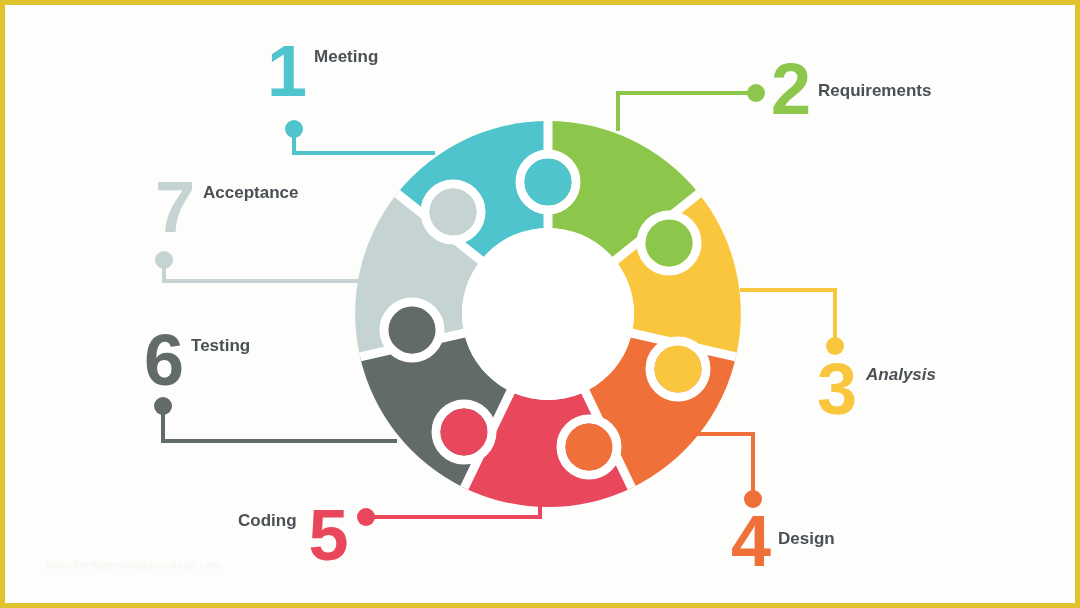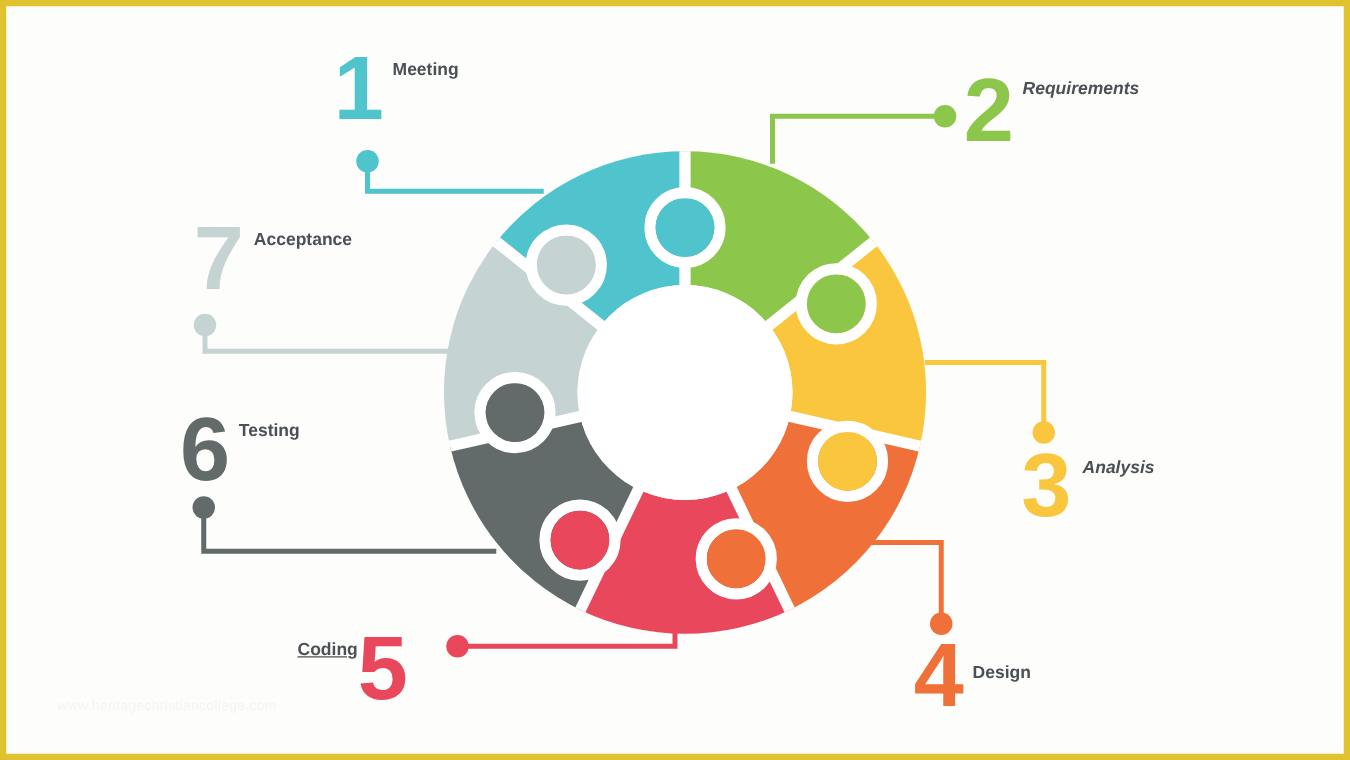--- a/index.html
+++ b/index.html
@@ -36,39 +36,39 @@
   .step-num {
     font-family: "Liberation Sans", sans-serif;
     font-weight: bold;
     font-size: 72px;
     line-height: 0.86;
     letter-spacing: -1px;
   }
   .step-text {
     font-family: "Liberation Sans", sans-serif;
     font-weight: bold;
-    font-size: 14px;
+    font-size: 17px;
     color: #4a5055;
     line-height: 1;
   }
   
   #label-1 { left: 262px; top: 36px; }
   #label-1 .step-text { margin-left: 8px; margin-top: 7px; }
 
   #label-2 { left: 766px; top: 54px; }
-  #label-2 .step-text { margin-left: 8px; margin-top: 4px; font-style: italic; }
+  #label-2 .step-text { margin-left: 8px; margin-top: 23px; }
 
   #label-3 { left: 812px; top: 354px; }
   #label-3 .step-text { margin-left: 10px; margin-top: 7px; font-style: italic; }
 
   #label-4 { left: 726px; top: 506px; }
   #label-4 .step-text { margin-left: 8px; margin-top: 19px; }
 
   #label-5 { left: 233px; top: 500px; }
-  #label-5 .step-text { margin-top: 7px; text-decoration: underline; }
+  #label-5 .step-text { margin-right: 12px; margin-top: 7px; }
 
   #label-6 { left: 139px; top: 325px; }
   #label-6 .step-text { margin-left: 8px; margin-top: 7px; }
 
   #label-7 { left: 150px; top: 172px; }
   #label-7 .step-text { margin-left: 9px; margin-top: 7px; }
 
   #watermark {
     position: absolute;
     left: 41px;

